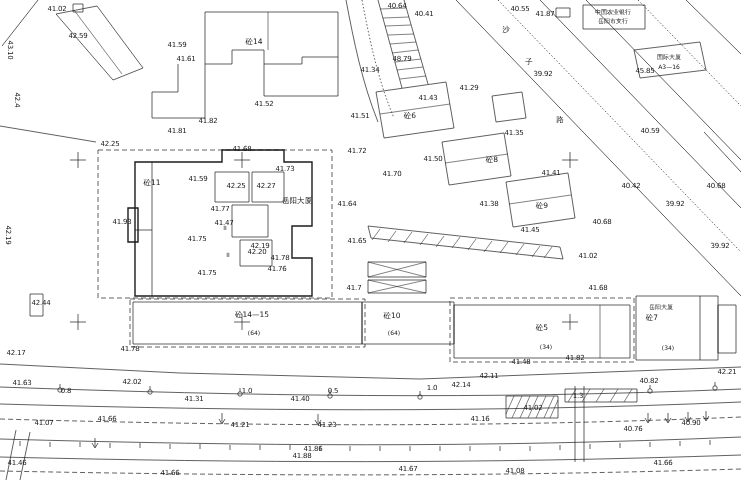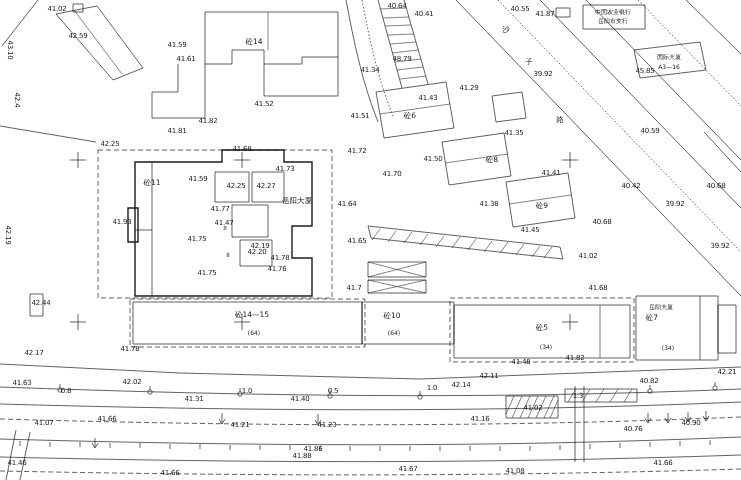--- a/index.html
+++ b/index.html
@@ -175,21 +175,21 @@
       <span class="lbl cn" style="left: 252px; top: 315px;">砼14—15</span>
       <span class="lbl cn" style="left: 392px; top: 316px;">砼10</span>
       <span class="lbl sm" style="left: 661px; top: 307px;">岳阳大厦</span>
       <span class="lbl cn" style="left: 652px; top: 318px;">砼7</span>
       <span class="lbl cn" style="left: 542px; top: 328px;">砼5</span>
       <span class="lbl sm" style="left: 254px; top: 333px;">(64)</span>
       <span class="lbl sm" style="left: 394px; top: 333px;">(64)</span>
       <span class="lbl sm" style="left: 546px; top: 347px;">(34)</span>
       <span class="lbl sm" style="left: 668px; top: 348px;">(34)</span>
       <span class="lbl " style="left: 130px; top: 349px;">41.78</span>
-      <span class="lbl " style="left: 34px; top: 353px;">42.17</span>
+      <span class="lbl " style="left: 16px; top: 353px;">42.17</span>
       <span class="lbl " style="left: 575px; top: 358px;">41.82</span>
       <span class="lbl " style="left: 521px; top: 362px;">41.48</span>
       <span class="lbl " style="left: 489px; top: 376px;">42.11</span>
       <span class="lbl " style="left: 649px; top: 381px;">40.82</span>
       <span class="lbl " style="left: 727px; top: 372px;">42.21</span>
       <span class="lbl " style="left: 22px; top: 383px;">41.63</span>
       <span class="lbl " style="left: 132px; top: 382px;">42.02</span>
       <span class="lbl " style="left: 66px; top: 391px;">0.8</span>
       <span class="lbl " style="left: 247px; top: 391px;">1.0</span>
       <span class="lbl " style="left: 333px; top: 391px;">0.5</span>

